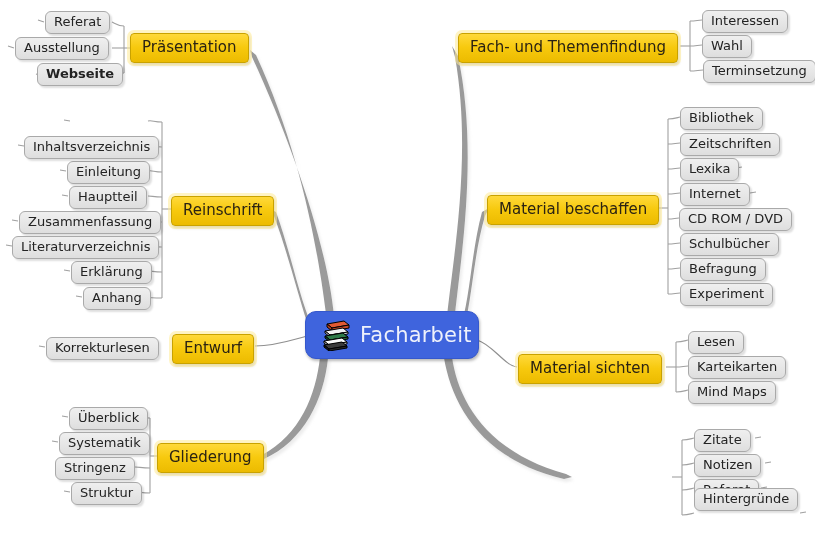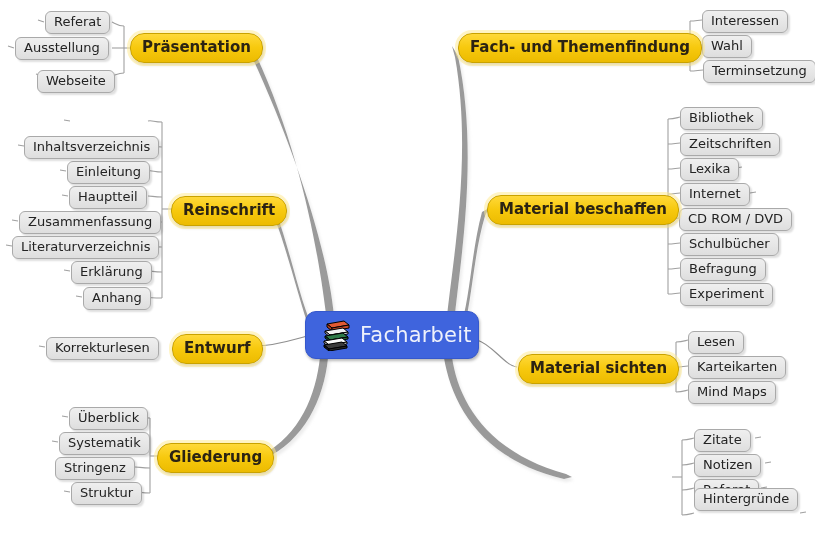--- a/index.html
+++ b/index.html
@@ -49,24 +49,24 @@
     white-space: nowrap;
   }
   .books-icon { width: 30px; height: 32px; display: block; }
 
   
   .main-node {
     position: absolute;
     box-sizing: border-box;
     background: linear-gradient(to bottom, #ffd93a 0%, #f7c90e 48%, #ecbb00 100%);
     border: 1px solid #c9a200;
-    border-radius: 14px;
+    border-radius: 4px;
     padding: 5px 11px 6px 11px;
     font-size: 15px;
-    font-weight: bold;
+    font-weight: normal;
     color: #2b2313;
     white-space: nowrap;
     box-shadow: 0 0 0 3px rgba(255,235,150,0.55), 1px 2px 3px rgba(0,0,0,0.22);
     z-index: 5;
     line-height: 17px;
   }
 
   
   .sub-node {
     position: absolute;
@@ -255,21 +255,21 @@
 
   <div class="main-node" style="left:458px; top:33px;">Fach- und Themenfindung</div>
 
   <div class="main-node" style="left:487px; top:195px;">Material beschaffen</div>
 
   <div class="main-node" style="left:518px; top:354px;">Material sichten</div>
 
 
   <div class="sub-node" style="left:45px; top:11px;">Referat</div>
   <div class="sub-node" style="left:15px; top:37px;">Ausstellung</div>
-  <div class="sub-node" style="left:37px; top:70px;">Webseite</div>
+  <div class="sub-node" style="left:37px; top:63px;font-weight:bold;">Webseite</div>
 
   <div class="sub-node" style="left:67px; top:161px;">Einleitung</div>
   <div class="sub-node" style="left:24px; top:136px;">Inhaltsverzeichnis</div>
   <div class="sub-node" style="left:69px; top:186px;">Hauptteil</div>
   <div class="sub-node" style="left:19px; top:211px;">Zusammenfassung</div>
   <div class="sub-node" style="left:12px; top:236px;">Literaturverzeichnis</div>
   <div class="sub-node" style="left:71px; top:261px;">Erklärung</div>
   <div class="sub-node" style="left:83px; top:287px;">Anhang</div>
 
   <div class="sub-node" style="left:46px; top:337px;">Korrekturlesen</div>

